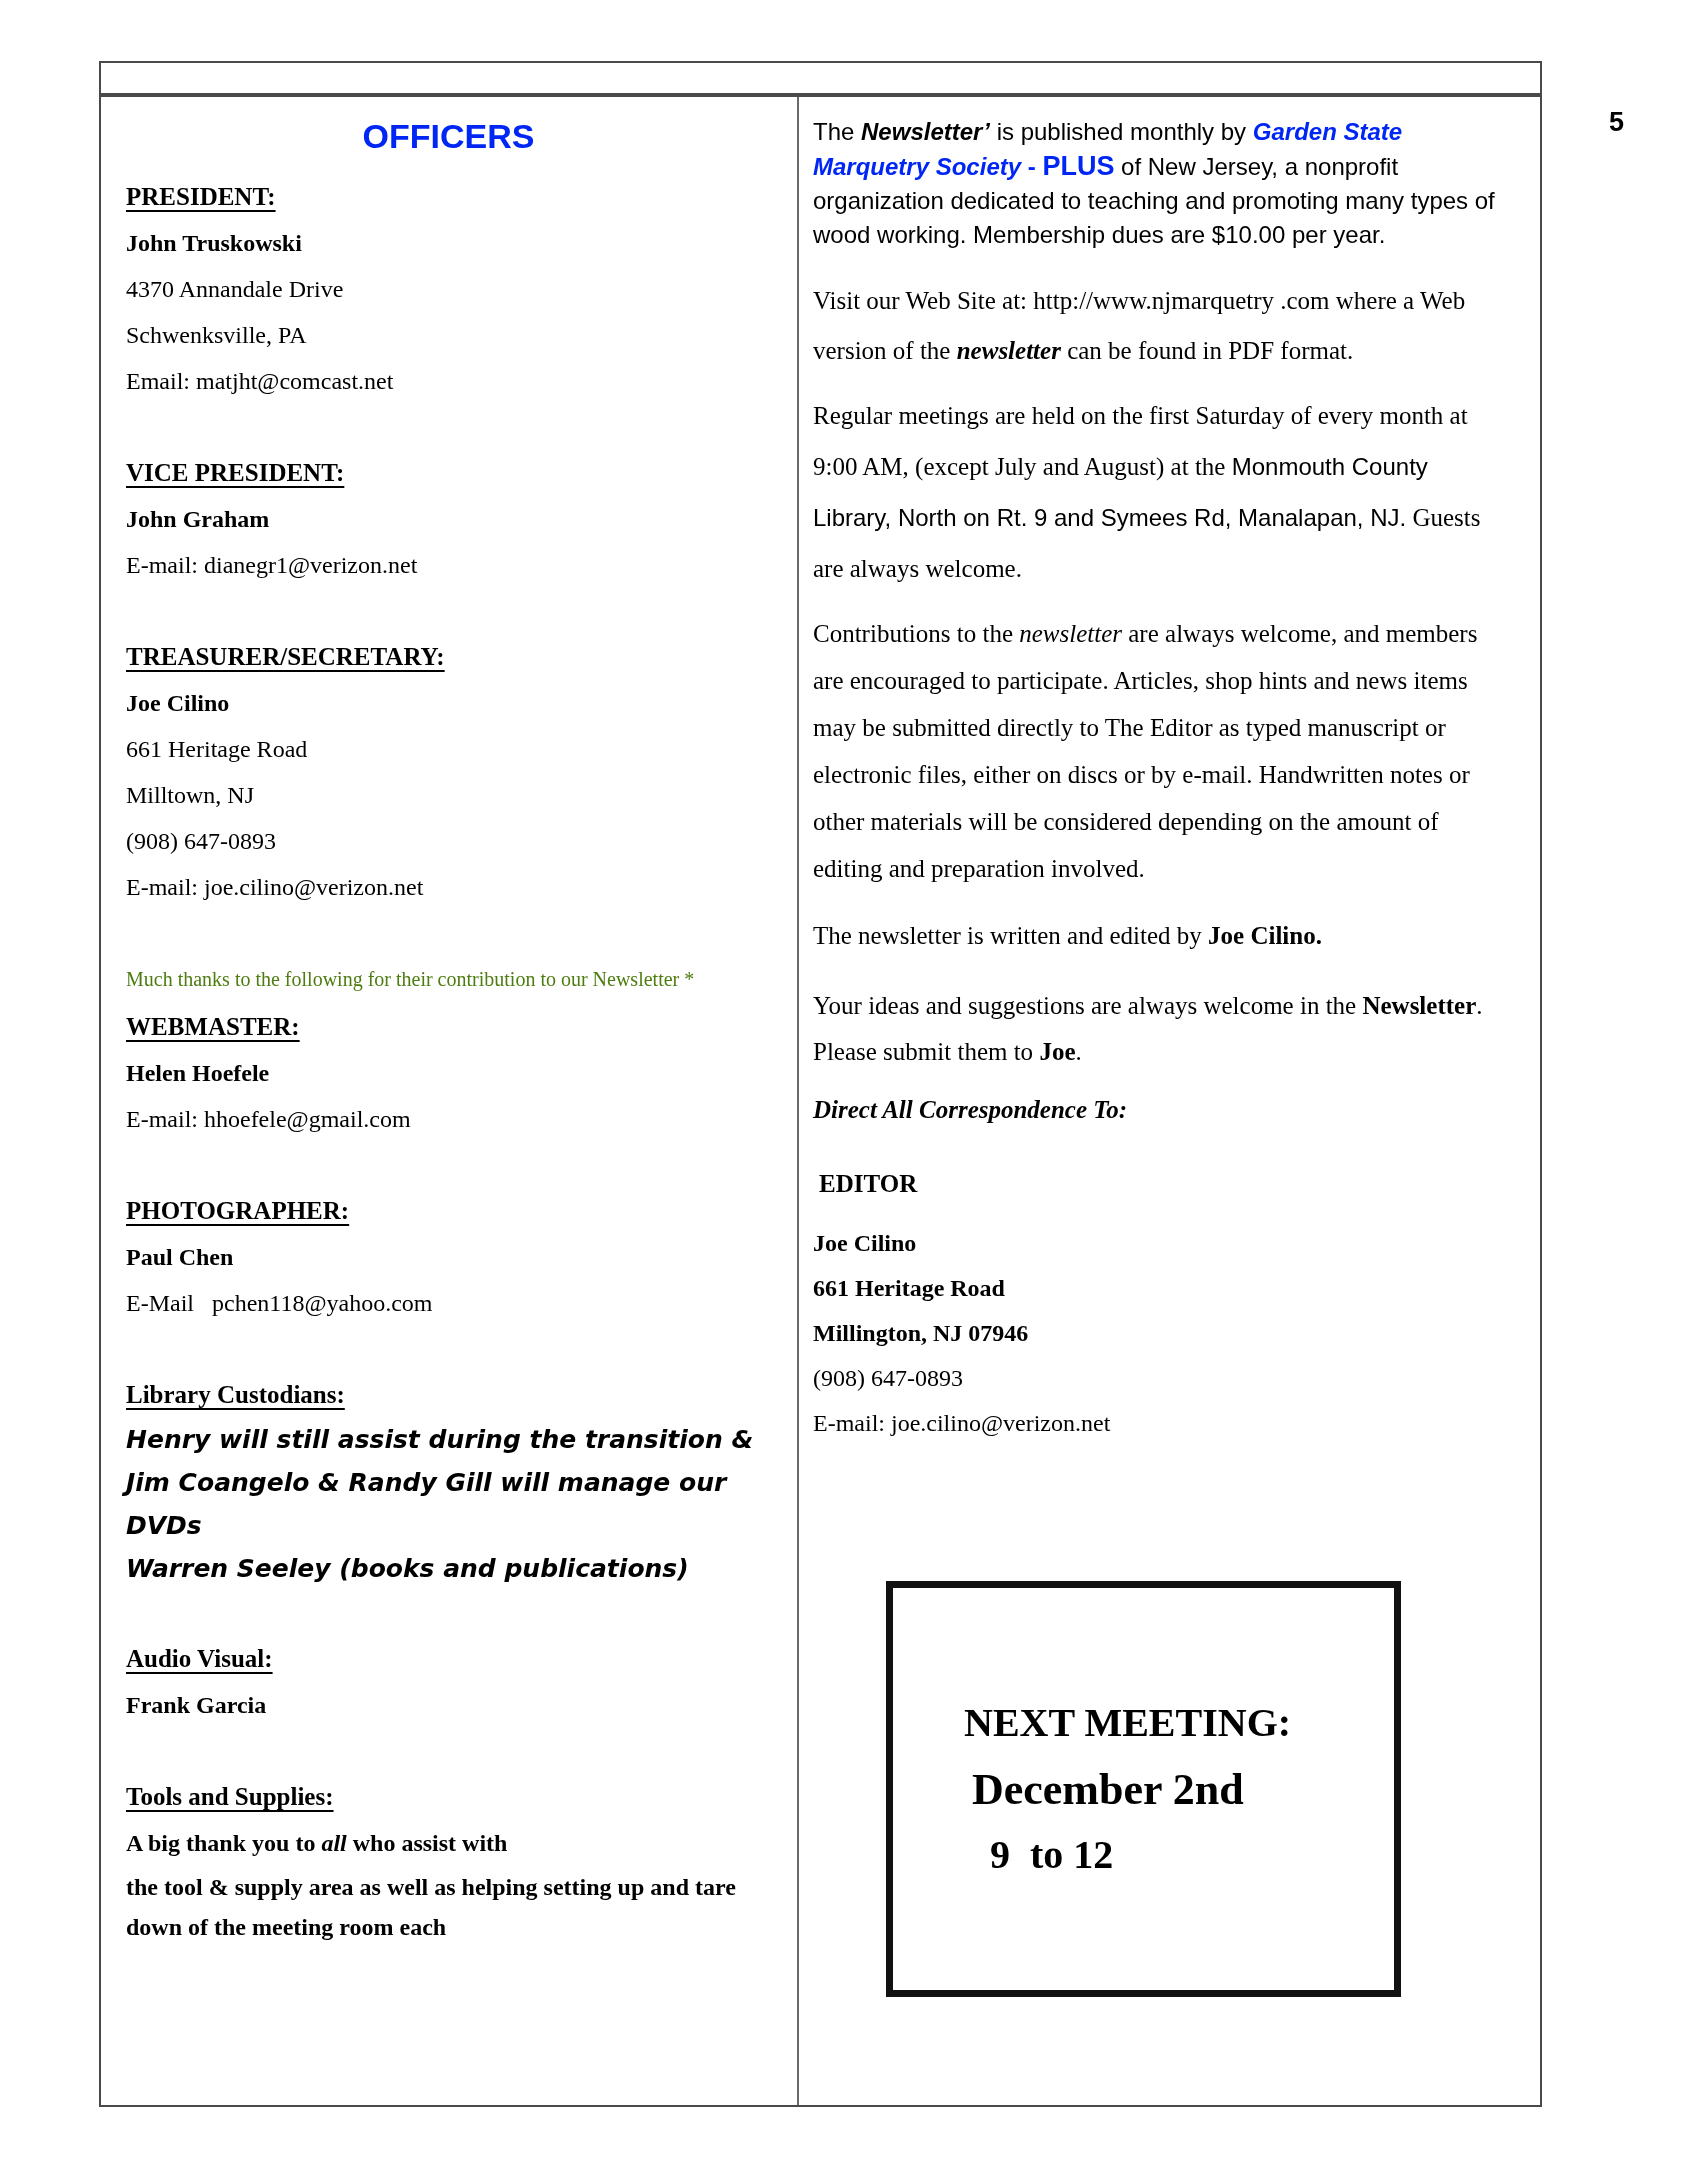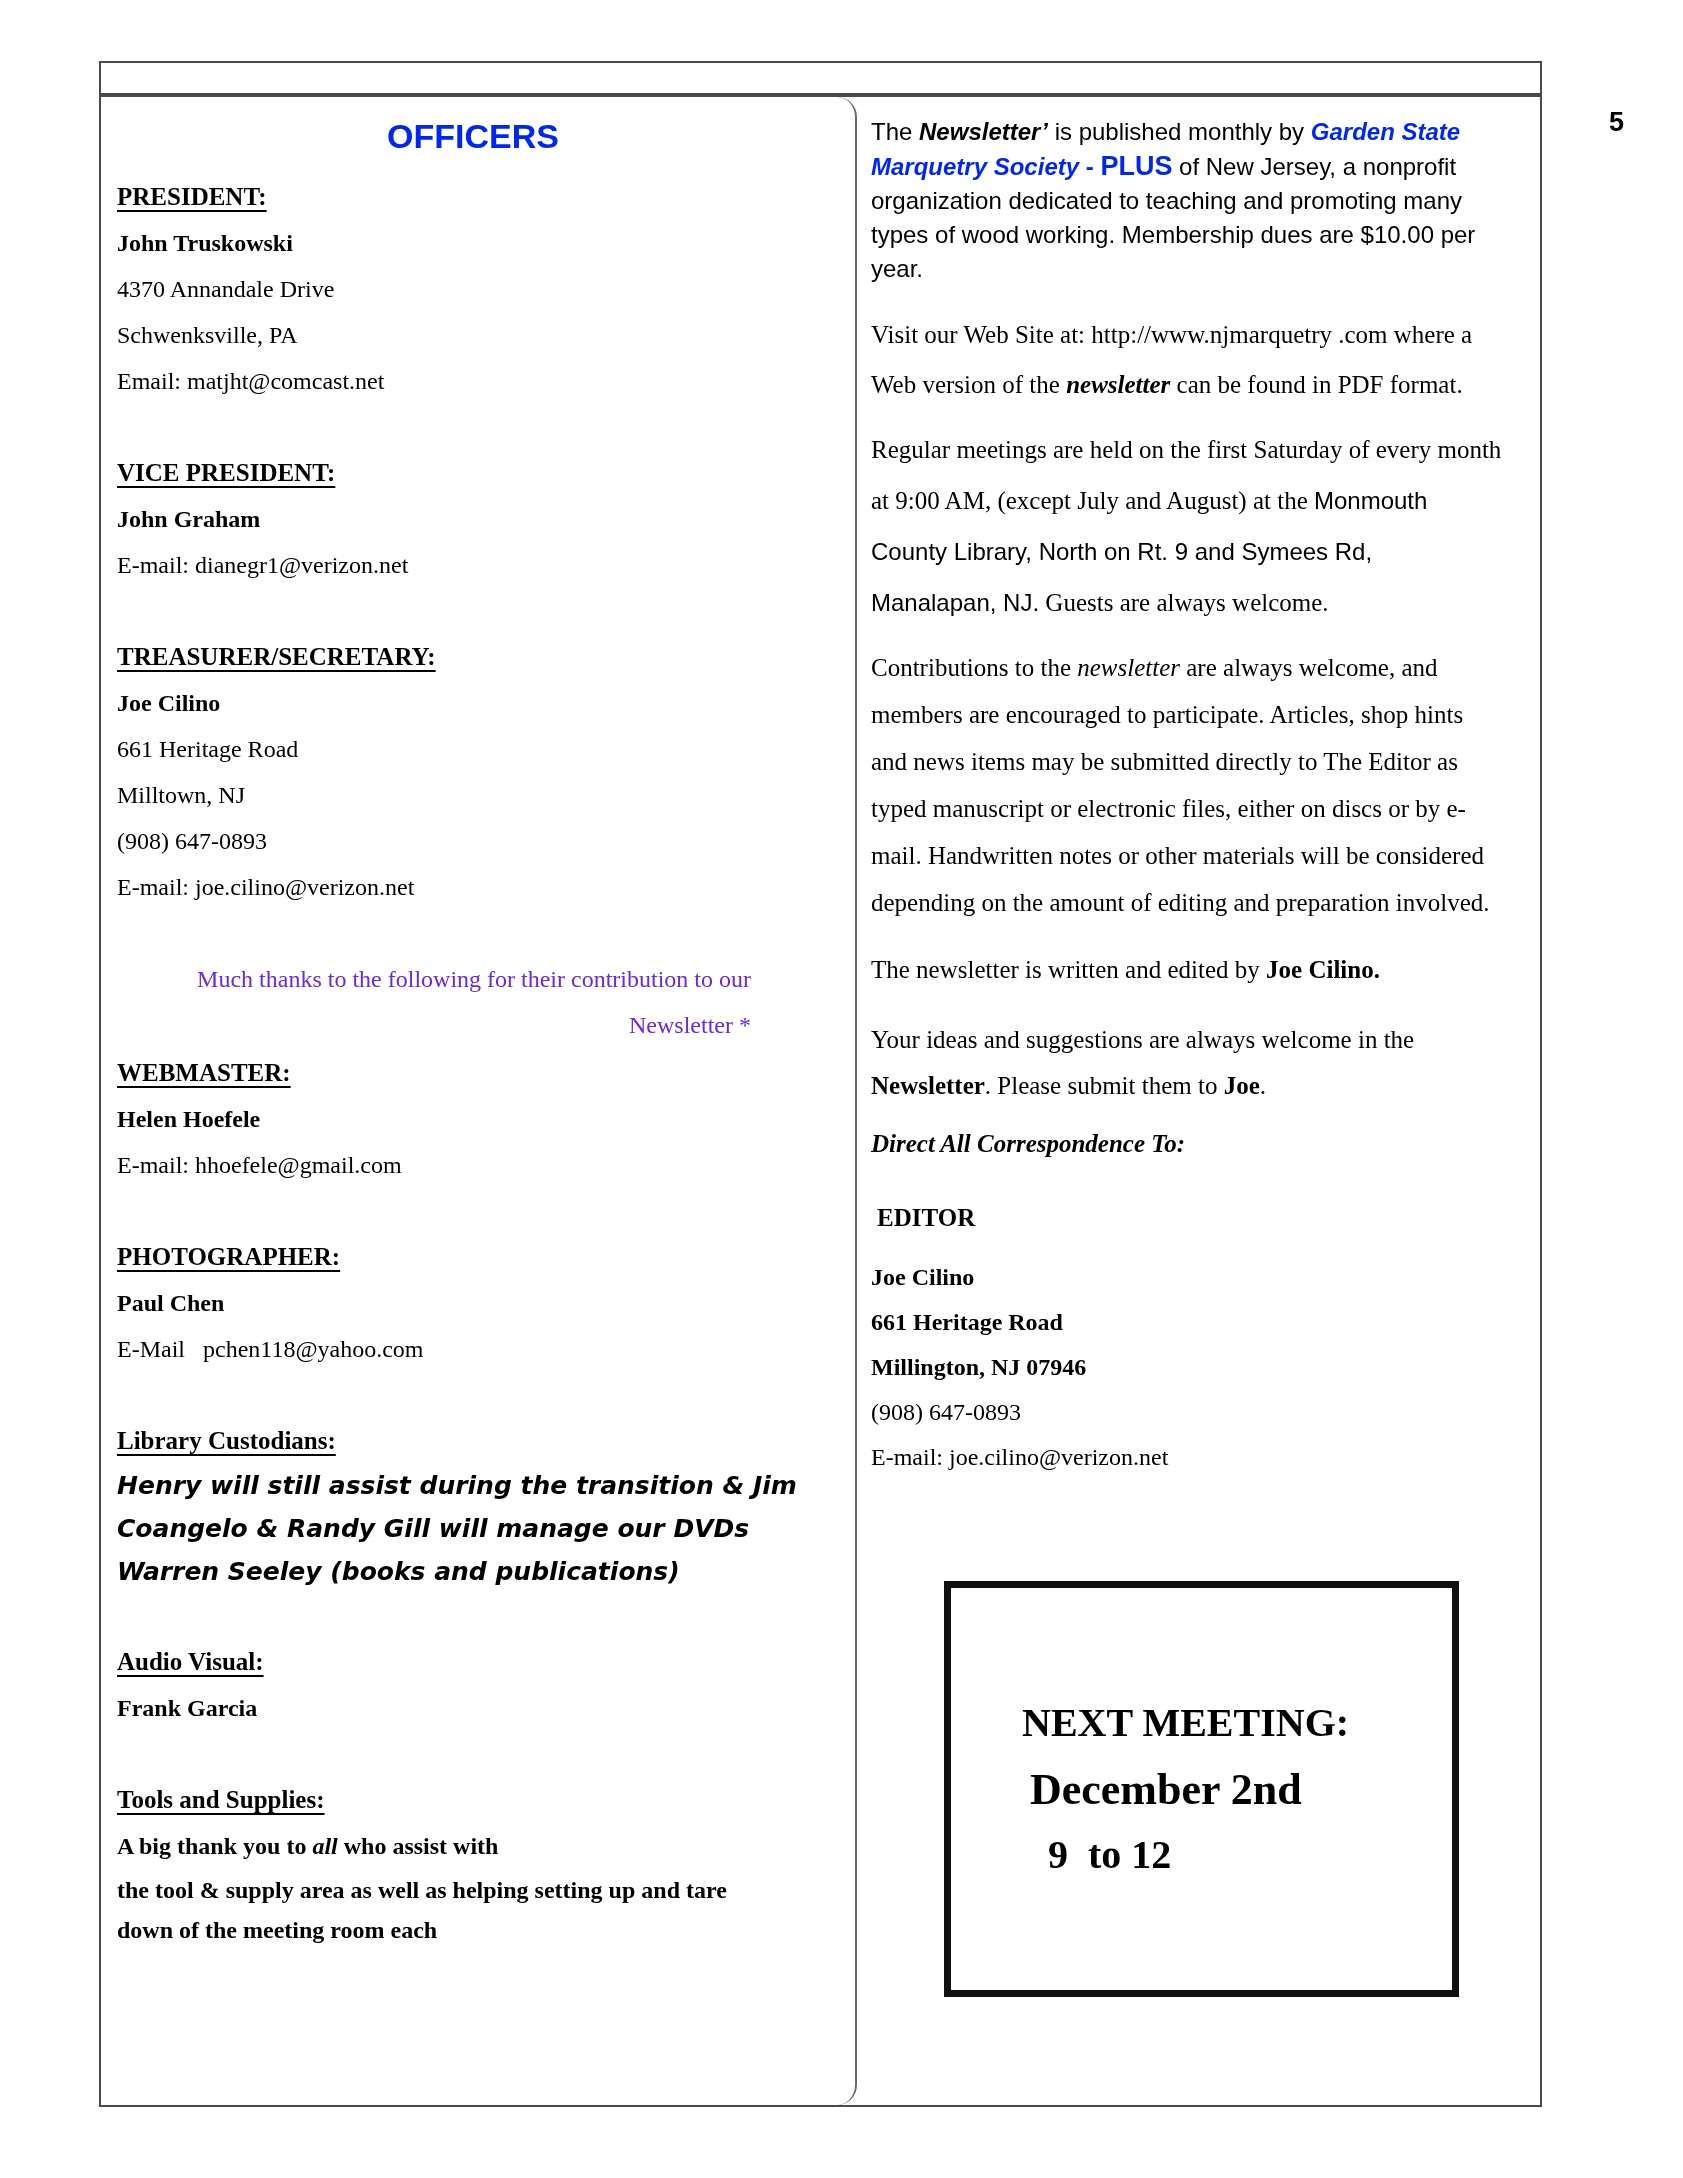--- a/index.html
+++ b/index.html
@@ -8,29 +8,29 @@
 
   .page-number { position:absolute; left:1609px; top:107px; font-family:"Liberation Sans",sans-serif;
                  font-weight:bold; font-size:27px; }
 
   .top-strip { position:absolute; left:99px; top:61px; width:1443px; height:34px;
                border:2px solid #4a4a4a; background:#fff; }
   .main-box  { position:absolute; left:99px; top:95px; width:1443px; height:2012px;
                border:2px solid #4a4a4a; display:flex; }
 
   
-  .left-col  { width:756px; border-right:2px solid #6a6a6a; padding:14px 26px 0 16px;border-radius:20px; }
+  .left-col  { width:698px; border-right:2px solid #6a6a6a; padding:14px 26px 0 25px; }
   .officers-title { font-family:"Liberation Sans",sans-serif; font-weight:bold; font-size:34px;
                     color:#0026f5; text-align:center; margin:6px 0 18px 0; }
   .left-col .sec { margin-bottom:46px; }
   .sec-heading { font-weight:bold; font-size:25px; line-height:46px;
                  text-decoration:underline; text-underline-offset:5px; }
   .name-line { font-weight:bold; font-size:24px; line-height:46px; }
   .addr-line { font-size:24px; line-height:46px; white-space:pre-wrap; }
-  .thanks-note { color:#6d28d9; font-size:24px; line-height:46px; margin-bottom:2px; max-width:634px;text-align:right; }
+  .thanks-note { color:#4d7c0f; font-size:20px; line-height:46px; margin-bottom:2px; max-width:634px; }
   .script-line { font-family:"DejaVu Sans",sans-serif; font-style:italic; font-weight:bold;
                  font-size:25px; line-height:43px; }
   .tools-line1 { font-weight:bold; font-size:24px; line-height:47px; }
   .tools-line1 .ital { font-style:italic; }
   .tools-line2 { font-weight:bold; font-size:24px; line-height:40px; max-width:653px; }
 
   
   .right-col { flex:1; padding:18px 36px 0 14px; position:relative; }
   .p1 { font-family:"Liberation Sans",sans-serif; font-size:24px; line-height:34px; margin-bottom:24px; }
   .p1 .bi { font-weight:bold; font-style:italic; }

